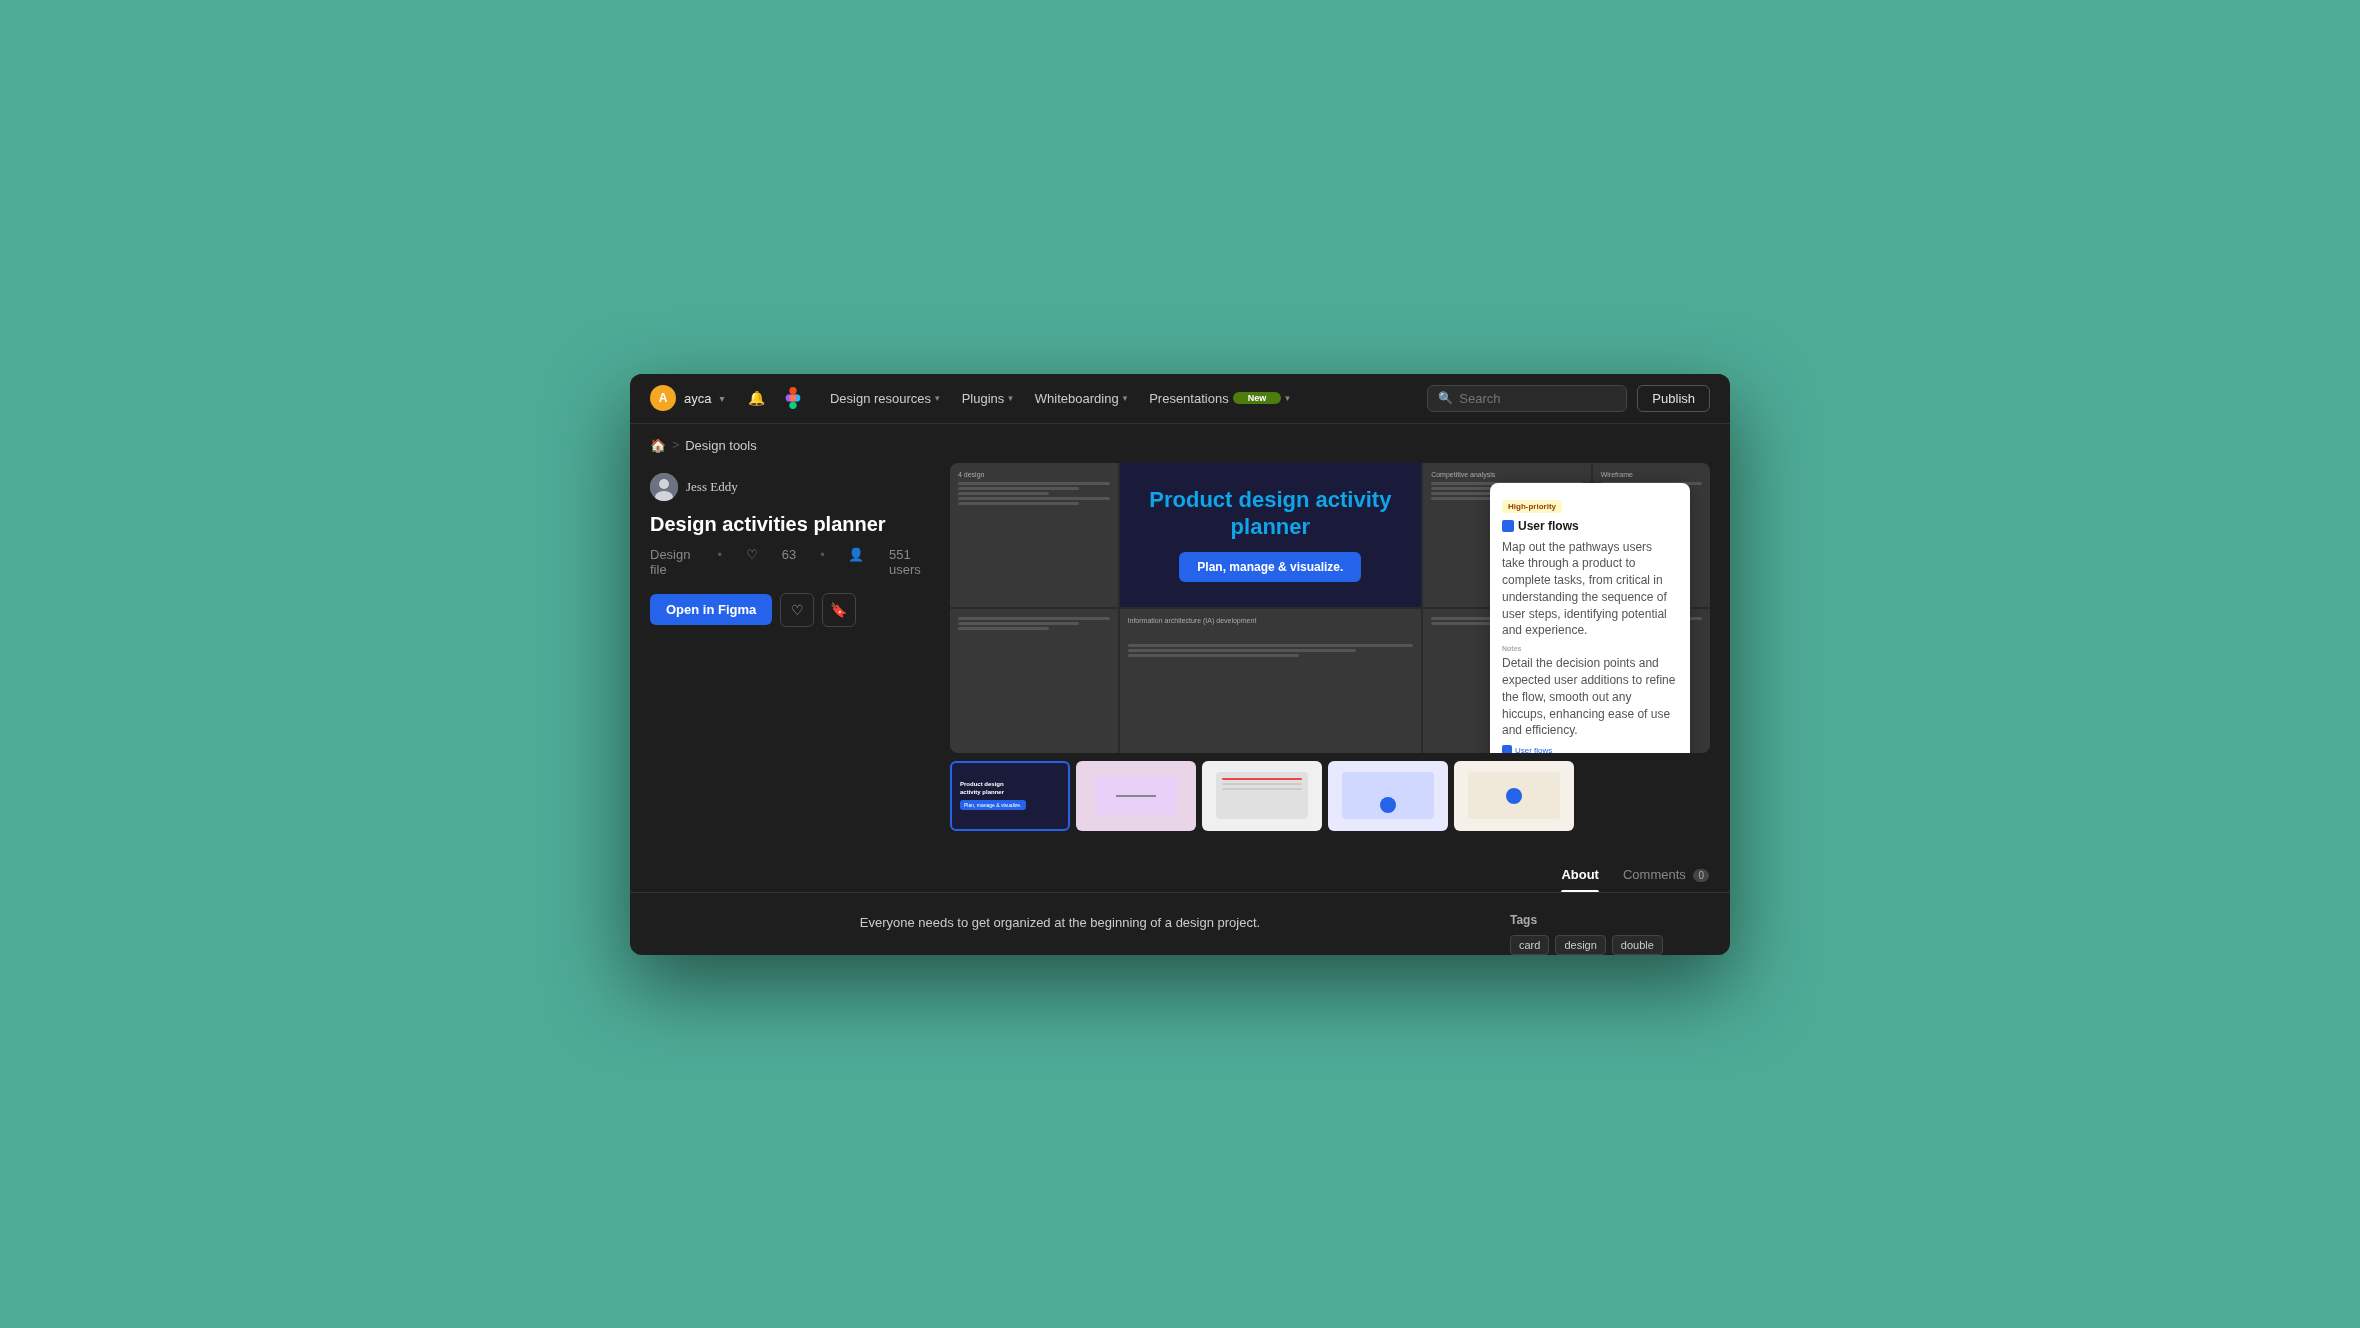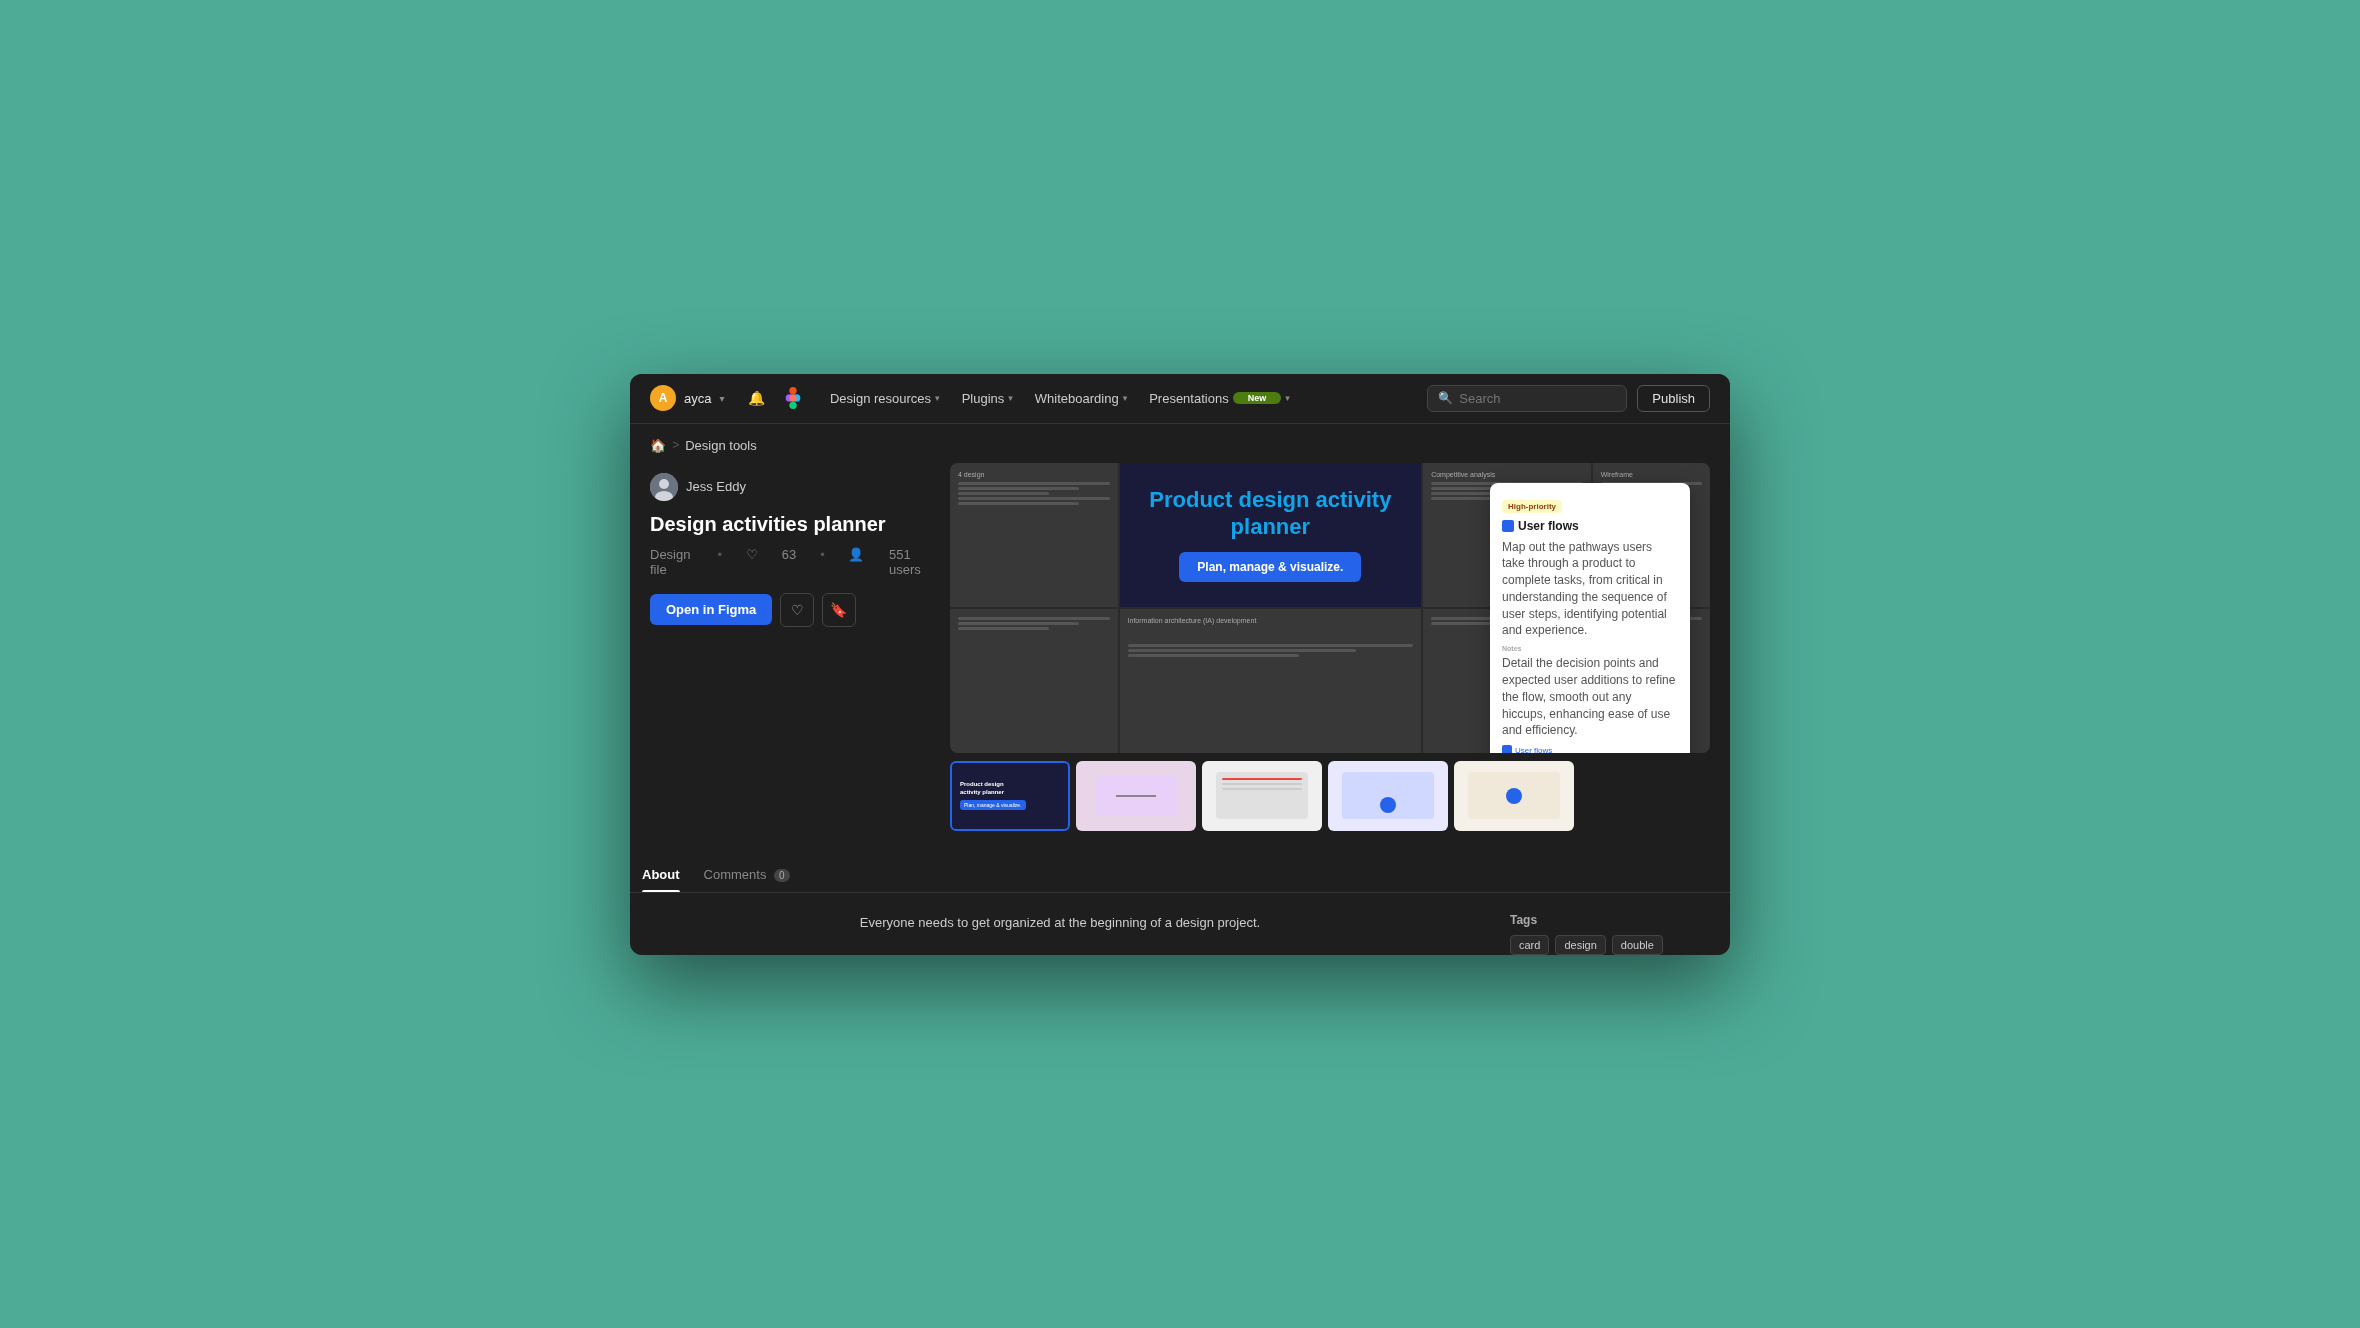--- a/index.html
+++ b/index.html
@@ -168,20 +168,21 @@
       display: flex;
       align-items: center;
       justify-content: center;
       font-size: 11px;
       color: #fff;
     }
     .author-name {
       color: #ccc;
       font-size: 13px;
       font-weight: 500;
+      font-family: Liberation Serif, serif;
     }
     .file-title {
       color: #fff;
       font-size: 20px;
       font-weight: 700;
       margin-bottom: 10px;
       line-height: 1.3;
     }
     .file-meta {
       display: flex;
@@ -352,24 +353,25 @@
       justify-content: center;
     }
     .thumb-1 { background: #1a1a3a; }
     .thumb-2 { background: #e8d5e8; }
     .thumb-3 { background: #f0f0f0; }
     .thumb-4 { background: #e8e8ff; }
     .thumb-5 { background: #f5f0e8; }
 
     
     .tabs-area {
-      padding: 16px 12px 0;
+      padding: 16px 21px 0;
       border-bottom: 1px solid #333;
       display: flex;
       gap: 24px;
+      justify-content: flex-end;
     }
     .tab {
       font-size: 13px;
       padding-bottom: 10px;
       cursor: pointer;
       position: relative;
     }
     .tab.active {
       color: #fff;
       font-weight: 600;

